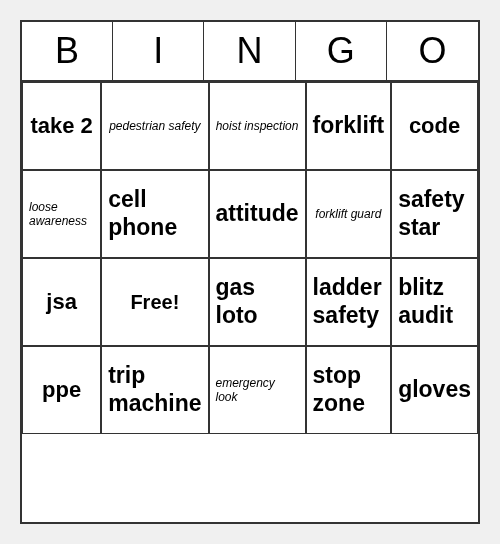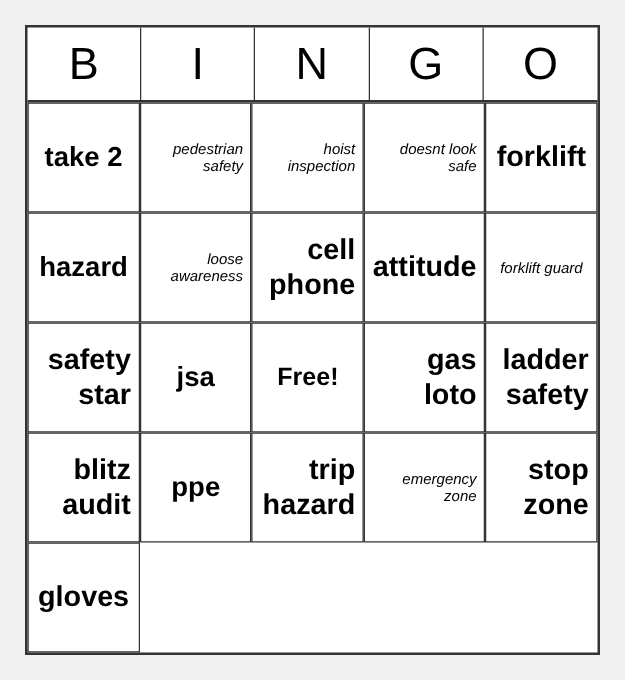--- a/index.html
+++ b/index.html
@@ -47,21 +47,21 @@
       grid-template-columns: repeat(5, 1fr);
       grid-template-rows: repeat(5, 1fr);
     }
 
     .bingo-cell {
       border: 1px solid #333;
       min-height: 88px;
       display: flex;
       align-items: center;
       justify-content: center;
-      text-align: right;
+      text-align: left;
       padding: 6px;
       font-size: 14px;
       line-height: 1.2;
     }
 
     .bingo-cell.large-text {
       font-size: 22px;
       font-weight: bold;
     }
 
@@ -88,32 +88,31 @@
   <div class="bingo-header-cell">B</div>
       <div class="bingo-header-cell">I</div>
       <div class="bingo-header-cell">N</div>
       <div class="bingo-header-cell">G</div>
       <div class="bingo-header-cell">O</div>
     </div>
   <div class="bingo-grid">
   <div class="bingo-cell large-text">take 2</div>
       <div class="bingo-cell small-text">pedestrian safety</div>
       <div class="bingo-cell small-text">hoist inspection</div>
-      <div class="bingo-cell small-text">doesnt look safe</div>
       <div class="bingo-cell medium-text">forklift</div>
-      <div class="bingo-cell large-text">hazard</div>
+      <div class="bingo-cell large-text">code</div>
       <div class="bingo-cell small-text">loose awareness</div>
       <div class="bingo-cell medium-text">cell phone</div>
       <div class="bingo-cell medium-text">attitude</div>
       <div class="bingo-cell small-text">forklift guard</div>
       <div class="bingo-cell medium-text">safety star</div>
       <div class="bingo-cell large-text">jsa</div>
       <div class="bingo-cell free">Free!</div>
       <div class="bingo-cell medium-text">gas loto</div>
       <div class="bingo-cell medium-text">ladder safety</div>
       <div class="bingo-cell medium-text">blitz audit</div>
       <div class="bingo-cell large-text">ppe</div>
-      <div class="bingo-cell medium-text">trip hazard</div>
-      <div class="bingo-cell small-text">emergency zone</div>
+      <div class="bingo-cell medium-text">trip machine</div>
+      <div class="bingo-cell small-text">emergency look</div>
       <div class="bingo-cell medium-text">stop zone</div>
       <div class="bingo-cell medium-text">gloves</div>
     </div>
 </div>
 
 </body></html>

